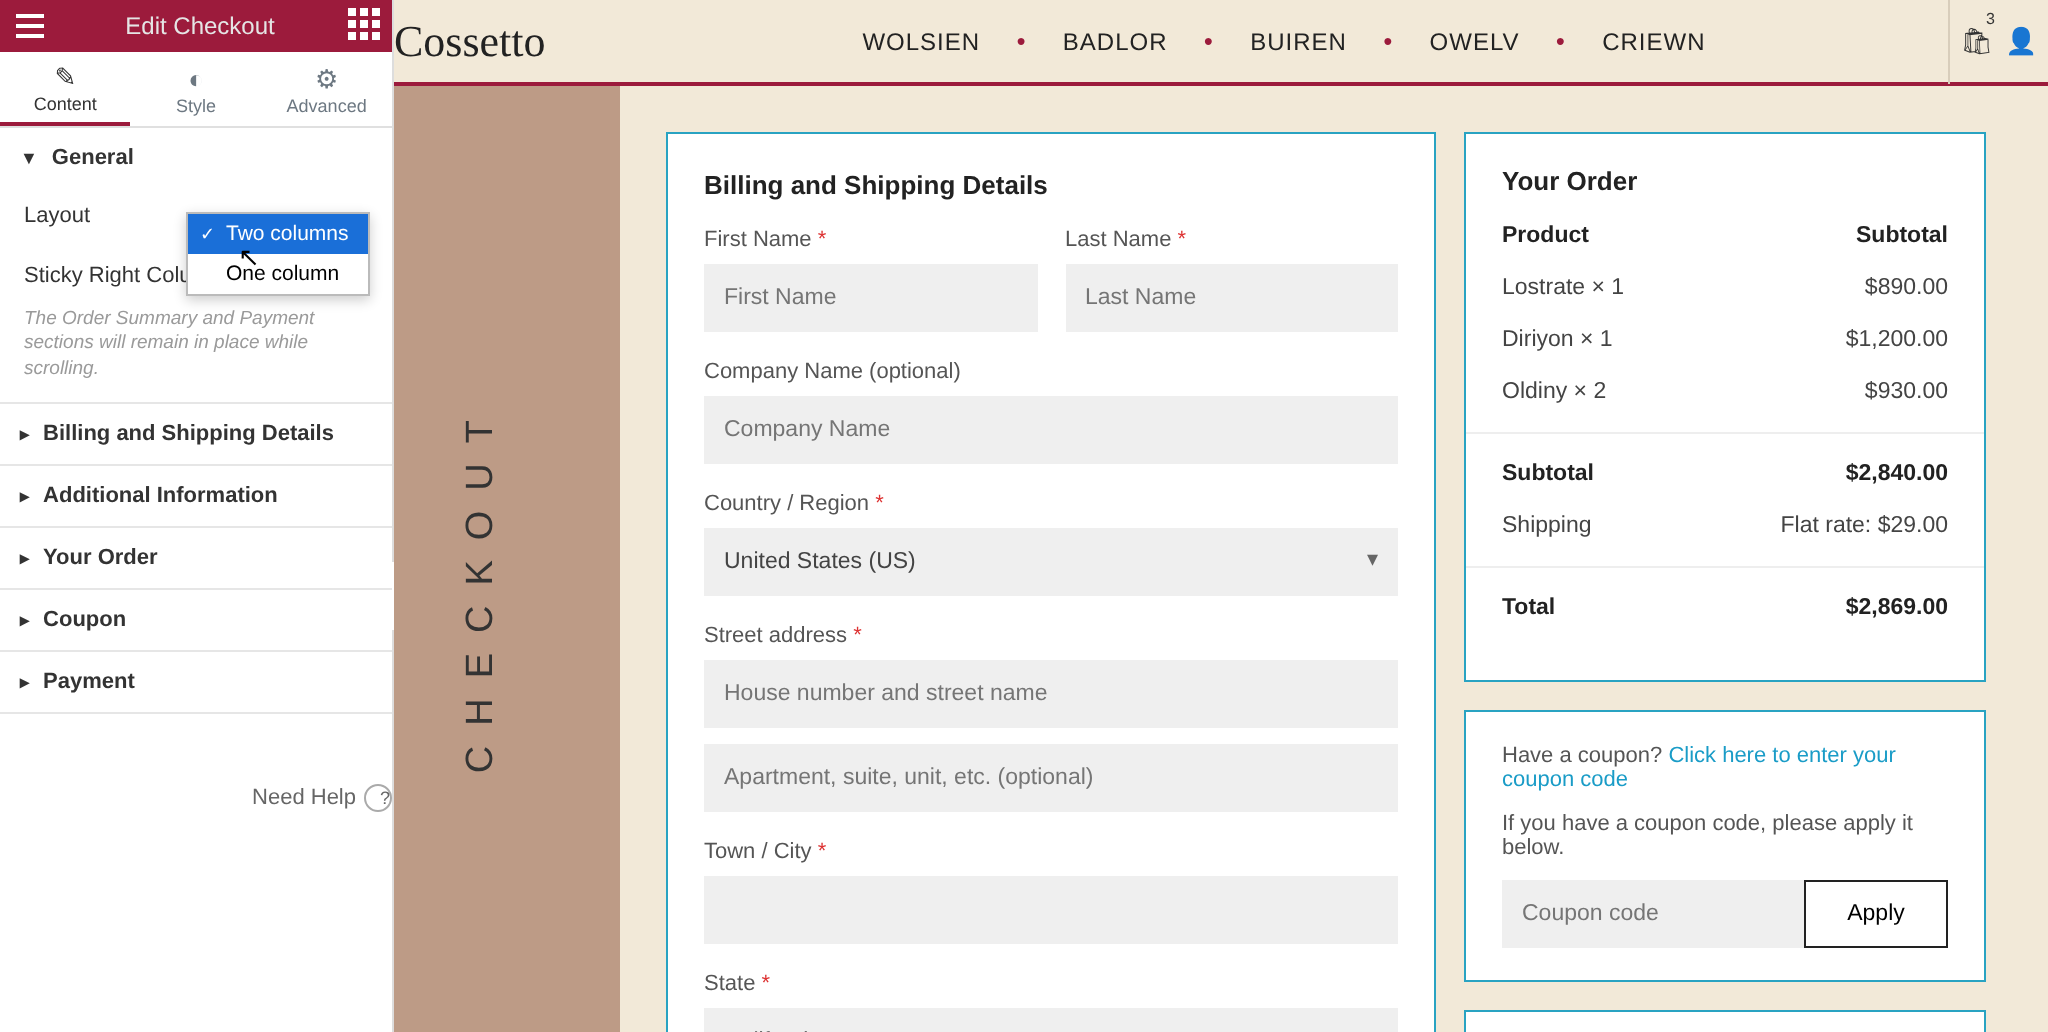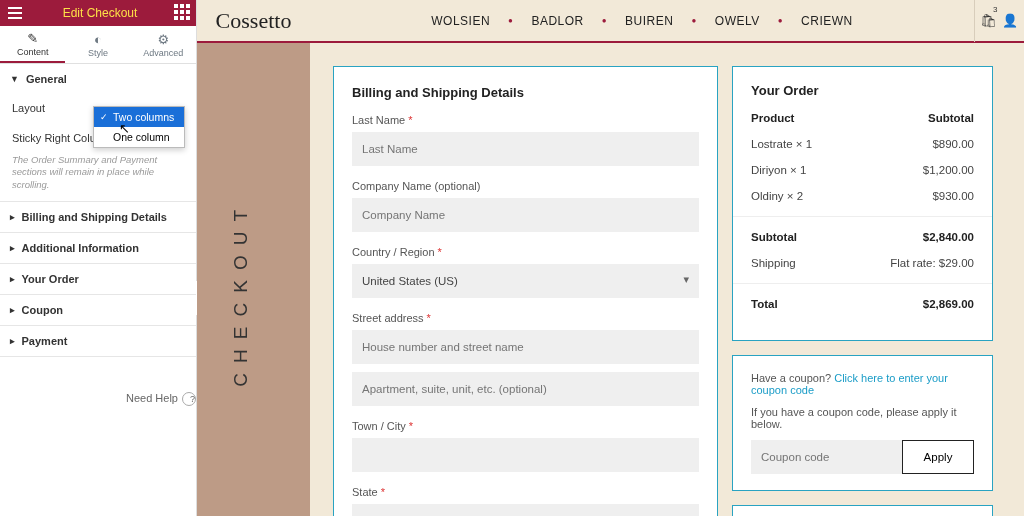--- a/index.html
+++ b/index.html
@@ -1,20 +1,20 @@
 <!DOCTYPE html>
 <html><head>
 <meta charset="utf-8">
 <style>
 * { margin: 0; padding: 0; box-sizing: border-box; font-family: Arial, Helvetica, sans-serif; }
 body { width: 1024px; height: 516px; overflow: hidden; background: #f2e9d8; position: relative; }
 
 
 .sidebar { position: absolute; left: 0; top: 0; width: 197px; height: 516px; background: #fff; border-right: 1px solid #ddd; }
-.sb-header { height: 26px; background: #9c1b3c; color: #fde047; display: flex; align-items: center; justify-content: space-between; padding: 0 4px; }
+.sb-header { height: 26px; background: #9c1b3c; color: #e5e5e5; display: flex; align-items: center; justify-content: space-between; padding: 0 4px; }
 .sb-header .hamburger { width: 22px; display: flex; flex-direction: column; gap: 3px; padding: 4px; }
 .sb-header .hamburger span { height: 2px; background: #fff; }
 .sb-header .title { font-size: 12px; }
 .sb-header .apps { width: 18px; height: 18px; display: grid; grid-template-columns: repeat(3,4px); grid-template-rows: repeat(3,4px); gap: 2px; }
 .sb-header .apps i { background: #fff; }
 
 .sb-tabs { display: flex; height: 38px; border-bottom: 1px solid #e0e0e0; }
 .sb-tab { flex: 1; display: flex; flex-direction: column; align-items: center; justify-content: center; font-size: 9px; color: #6d7882; cursor: pointer; }
 .sb-tab.active { color: #333; border-bottom: 2px solid #9c1b3c; }
 .sb-tab .ic { font-size: 13px; margin-bottom: 1px; }
@@ -37,21 +37,21 @@
 .collapse-handle { position: absolute; left: 196px; top: 280px; width: 10px; height: 36px; background: #fff; border: 1px solid #ddd; border-left: none; display: flex; align-items: center; justify-content: center; font-size: 9px; color: #888; cursor: pointer; }
 
 .need-help { position: absolute; bottom: 110px; width: 100%; text-align: right; font-size: 11px; color: #666; padding-left: 44px; }
 .need-help .qm { display: inline-block; width: 14px; height: 14px; border: 1px solid #aaa; border-radius: 50%; font-size: 9px; line-height: 13px; margin-left: 4px; }
 
 
 .brown-strip { position: absolute; left: 197px; top: 43px; width: 113px; height: 473px; background: #bd9b86; }
 
 
 .topbar { position: absolute; left: 197px; top: 0; width: 827px; height: 43px; background: #f2e9d8; border-bottom: 2px solid #9c1b3c; display: flex; align-items: center; }
-.logo { width: 113px; text-align: center; font-family: 'Brush Script MT', cursive; font-size: 22px; color: #222; }
+.logo { width: 113px; font-family: 'Brush Script MT', cursive; font-size: 22px; color: #222; }
 .nav { flex: 1; display: flex; align-items: center; justify-content: center; gap: 18px; font-size: 12px; color: #222; letter-spacing: .5px; }
 .nav .dot { font-size: 8px; color: #9c1b3c; }
 .nav a { cursor: pointer; }
 .top-icons { width: 50px; height: 43px; border-left: 1px solid #d8cdbb; display: flex; align-items: center; justify-content: center; gap: 6px; font-size: 13px; color: #333; position: relative; }
 .badge { position: absolute; top: 6px; left: 18px; font-size: 8px; color: #333; }
 
 
 .vcheckout { position: absolute; left: 230px; top: 200px; writing-mode: vertical-rl; transform: rotate(180deg); font-size: 19px; letter-spacing: 10px; color: #333; font-weight: 300; }
 
 
@@ -204,20 +204,21 @@
 </div>
 
 <div class="brown-strip"></div>
 <div class="vcheckout">CHECKOUT</div>
 
 <div class="main">
 
   <div class="panel-left">
     <div class="h">Billing and Shipping Details</div>
     <div class="row2">
+      <div class="field"><span class="label"><span>First Name</span> <span class="req">*</span></span><input class="input" placeholder="First Name" style=""></div>
       <div class="field"><span class="label"><span>Last Name</span> <span class="req">*</span></span><input class="input" placeholder="Last Name" style=""></div>
     </div>
     <div class="field"><span class="label">Company Name (optional)</span><input class="input" placeholder="Company Name" style=""></div>
     <div class="field">
         <span class="label"><span>Country / Region</span> <span class="req">*</span></span>
         <div class="select-wrap"><select class="input"><option>United States (US)</option></select></div>
       </div>
     <div class="field"><span class="label"><span>Street address</span> <span class="req">*</span></span><input class="input" style="margin-bottom: 8px;" placeholder="House number and street name"><input class="input" placeholder="Apartment, suite, unit, etc. (optional)" style=""></div>
     <div class="field"><span class="label"><span>Town / City</span> <span class="req">*</span></span><input class="input" style=""></div>
     <div class="field">

